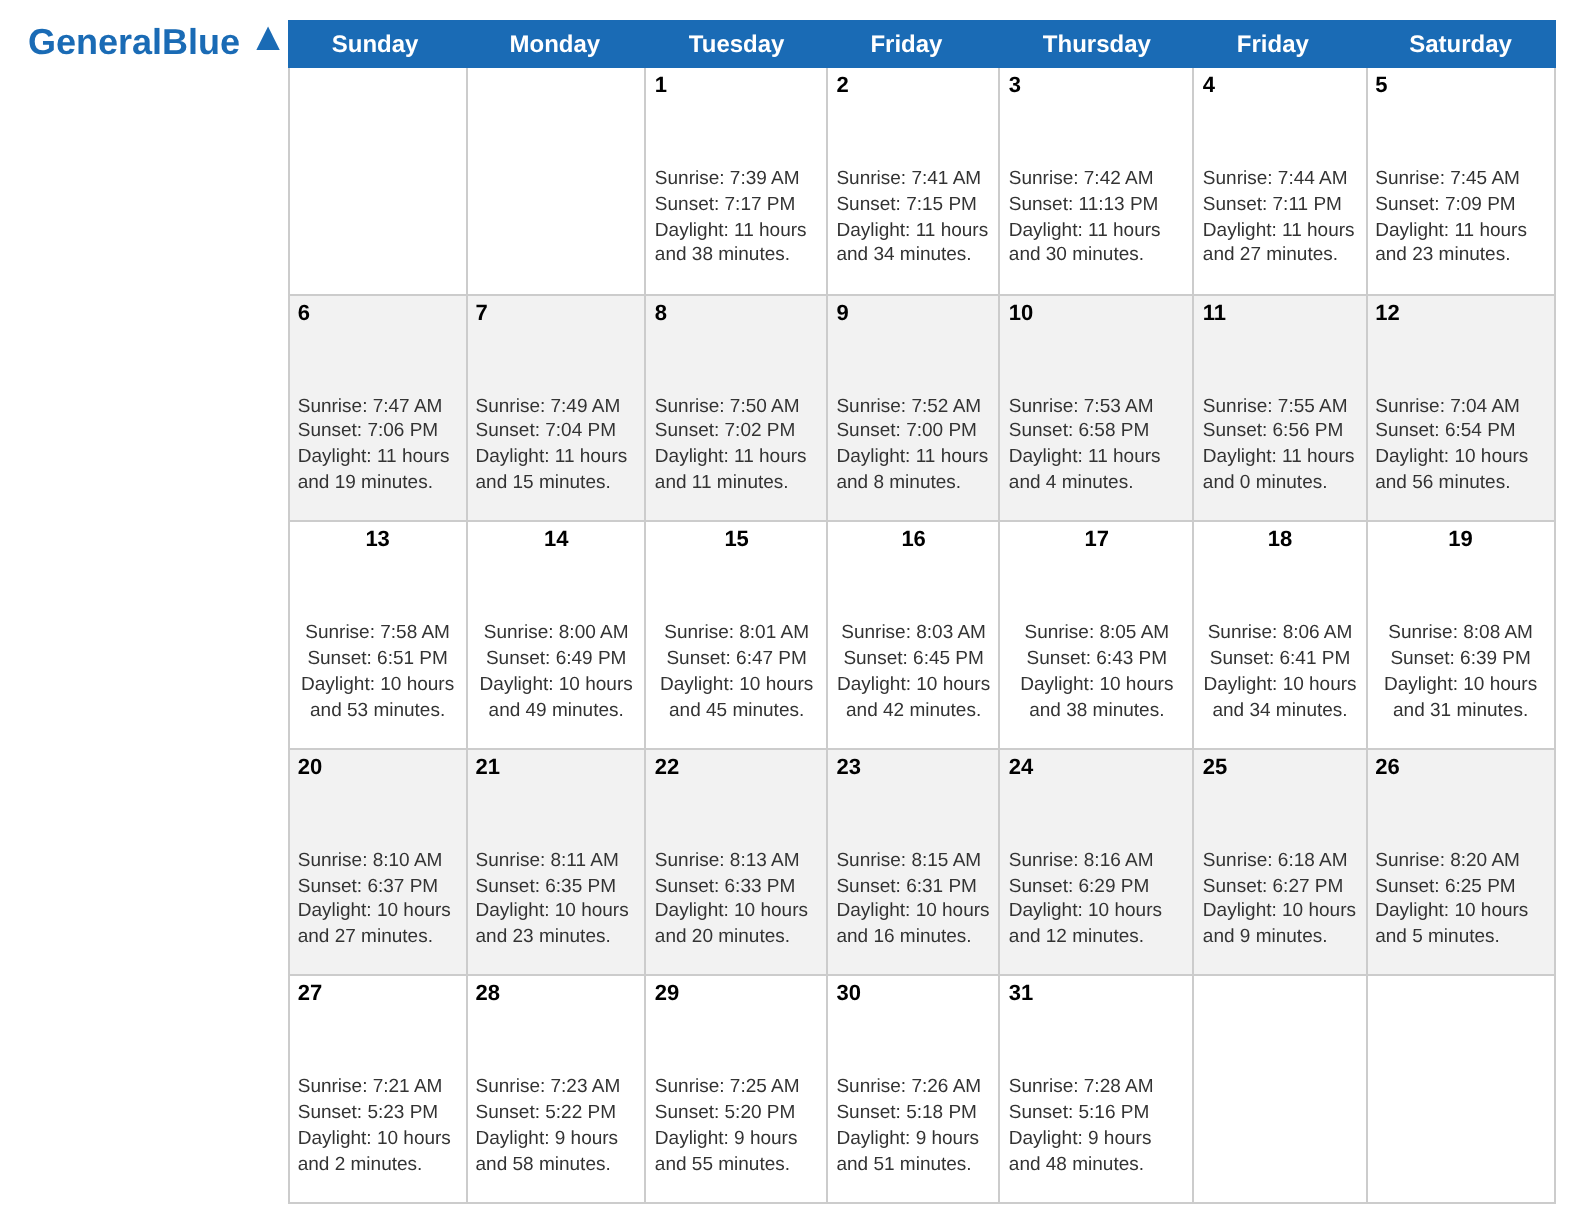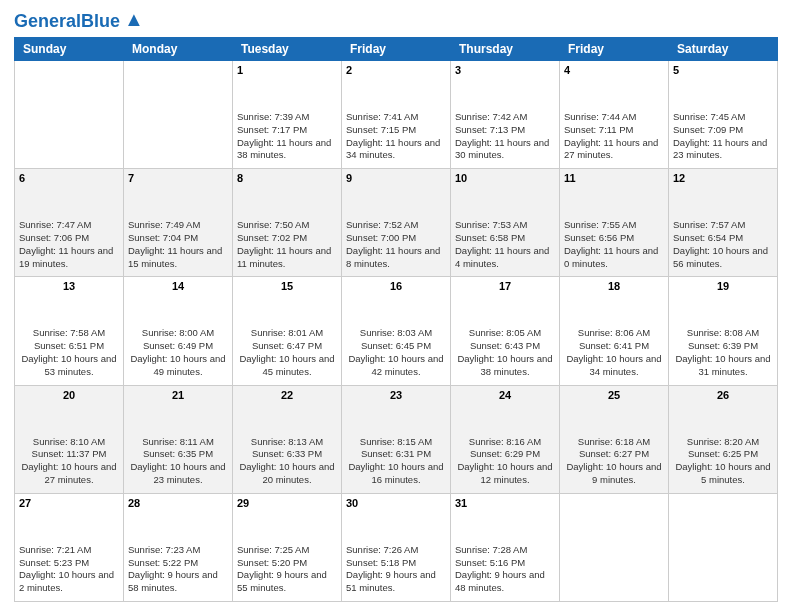--- a/index.html
+++ b/index.html
@@ -8,21 +8,21 @@
       background: #fff;
       width: 792px;
       height: 612px;
       overflow: hidden;
     }
     .page {
       width: 792px;
       height: 612px;
       padding: 10px 14px 10px 14px;
       display: flex;
-      flex-direction: column;
+      flex-direction: row;
     }
     .header {
       display: flex;
       justify-content: space-between;
       align-items: flex-start;
       margin-bottom: 6px;
     }
     .logo {
       display: flex;
       flex-direction: column;
@@ -53,21 +53,21 @@
     .calendar-table {
       width: 100%;
       border-collapse: collapse;
       flex: 1;
       font-size: 10.5px;
     }
     .calendar-table th {
       background-color: #1a6bb5;
       color: #fff;
       text-align: left;
-      padding: 4px 8px;
+      padding: 4px 21px;
       font-size: 12px;
       font-weight: bold;
       border: 1px solid #1a6bb5;
     }
     .calendar-table td {
       border: 1px solid #ccc;
       vertical-align: top;
       padding: 3px 4px;
       width: calc(100%/7);
       height: 88px;
@@ -89,21 +89,21 @@
     }
     tr:nth-child(odd) td {
       background-color: #fff;
     }
     tr:nth-child(even) td {
       background-color: #f2f2f2;
     }
     .row-week1 td { background-color: #fff; }
     .row-week2 td { background-color: #f0f0f0; }
     .row-week3 td { background-color: #fff; text-align: center; }
-    .row-week4 td { background-color: #f0f0f0; text-align: center; }
+    .row-week4 td { background-color: #f0f0f0; }
     .row-week5 td { background-color: #fff; border-radius: 17px; }
     .empty-cell { background-color: inherit !important; }
   </style>
 </head>
 <body>
 
 <div class="page">
   <div class="header">
     <div class="logo">
       <div style="display:flex;align-items:center;gap:0">
@@ -145,21 +145,21 @@
           <td>
             <span class="day-num">2</span>
             <div class="day-info">Sunrise: 7:41 AM
 Sunset: 7:15 PM
 Daylight: 11 hours
 and 34 minutes.</div>
           </td>
           <td>
             <span class="day-num">3</span>
             <div class="day-info">Sunrise: 7:42 AM
-Sunset: 7:13 PM
+Sunset: 11:13 PM
 Daylight: 11 hours
 and 30 minutes.</div>
           </td>
           <td>
             <span class="day-num">4</span>
             <div class="day-info">Sunrise: 7:44 AM
 Sunset: 7:11 PM
 Daylight: 11 hours
 and 27 minutes.</div>
           </td>
@@ -209,21 +209,21 @@
           </td>
           <td>
             <span class="day-num">11</span>
             <div class="day-info">Sunrise: 7:55 AM
 Sunset: 6:56 PM
 Daylight: 11 hours
 and 0 minutes.</div>
           </td>
           <td>
             <span class="day-num">12</span>
-            <div class="day-info">Sunrise: 7:57 AM
+            <div class="day-info">Sunrise: 7:04 AM
 Sunset: 6:54 PM
 Daylight: 10 hours
 and 56 minutes.</div>
           </td>
         </tr>
         <tr class="row-week3">
           <td>
             <span class="day-num">13</span>
             <div class="day-info">Sunrise: 7:58 AM
 Sunset: 6:51 PM
@@ -270,21 +270,21 @@
             <div class="day-info">Sunrise: 8:08 AM
 Sunset: 6:39 PM
 Daylight: 10 hours
 and 31 minutes.</div>
           </td>
         </tr>
         <tr class="row-week4">
           <td>
             <span class="day-num">20</span>
             <div class="day-info">Sunrise: 8:10 AM
-Sunset: 11:37 PM
+Sunset: 6:37 PM
 Daylight: 10 hours
 and 27 minutes.</div>
           </td>
           <td>
             <span class="day-num">21</span>
             <div class="day-info">Sunrise: 8:11 AM
 Sunset: 6:35 PM
 Daylight: 10 hours
 and 23 minutes.</div>
           </td>

